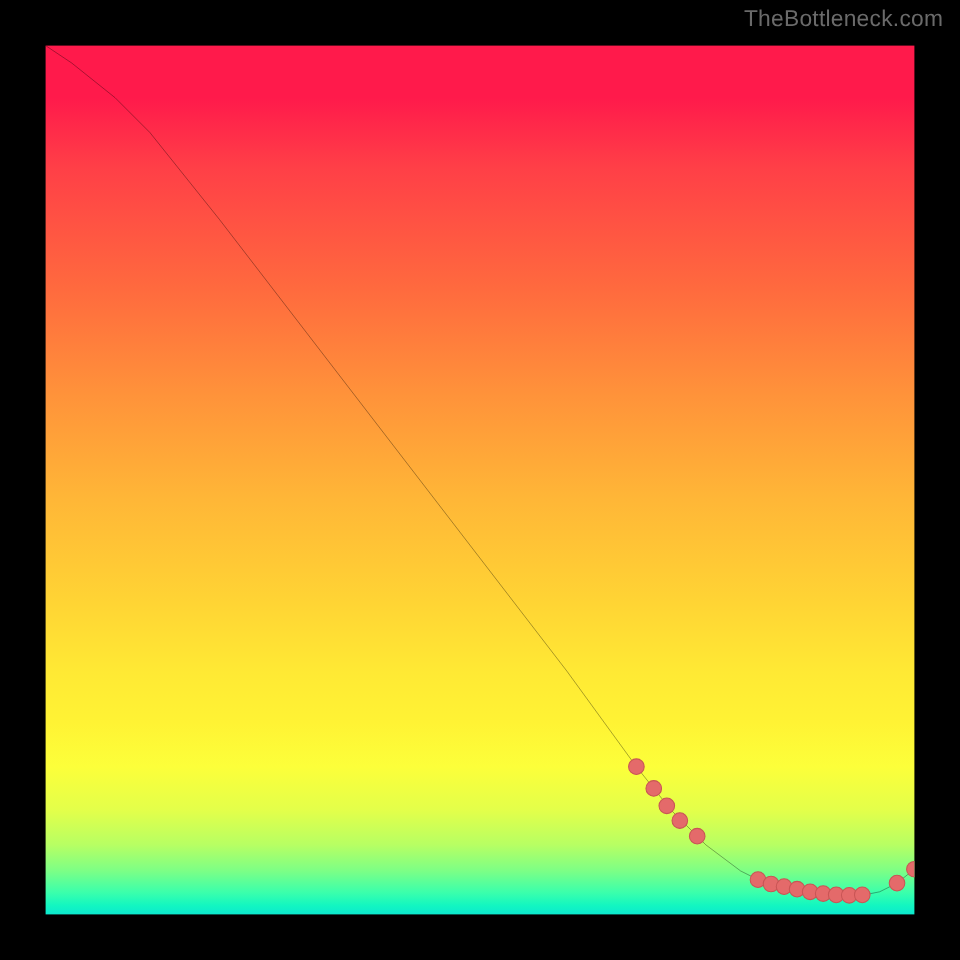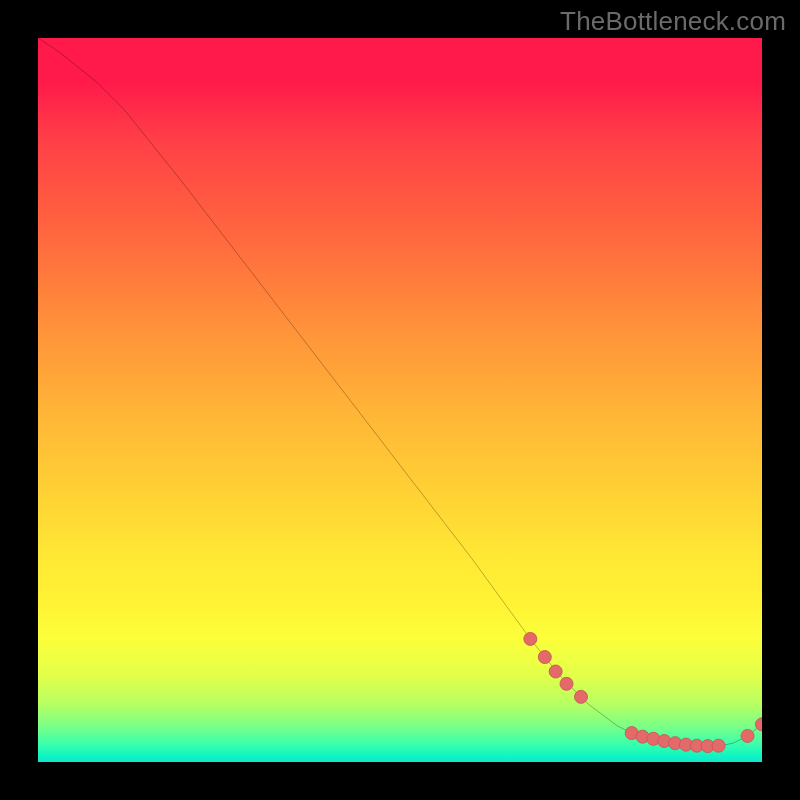--- a/index.html
+++ b/index.html
@@ -15,21 +15,21 @@
     position: relative;
     width: 800px;
     height: 800px;
     background: #000;
   }
   .watermark {
     position: absolute;
     top: 6px;
     right: 14px;
     color: #6a6a6a;
-    font-size: 26px;
+    font-size: 19px;
     letter-spacing: 0.2px;
     font-weight: 400;
   }
   .plot {
     position: absolute;
     left: 38px;
     top: 38px;
     width: 724px;
     height: 724px;
   }

